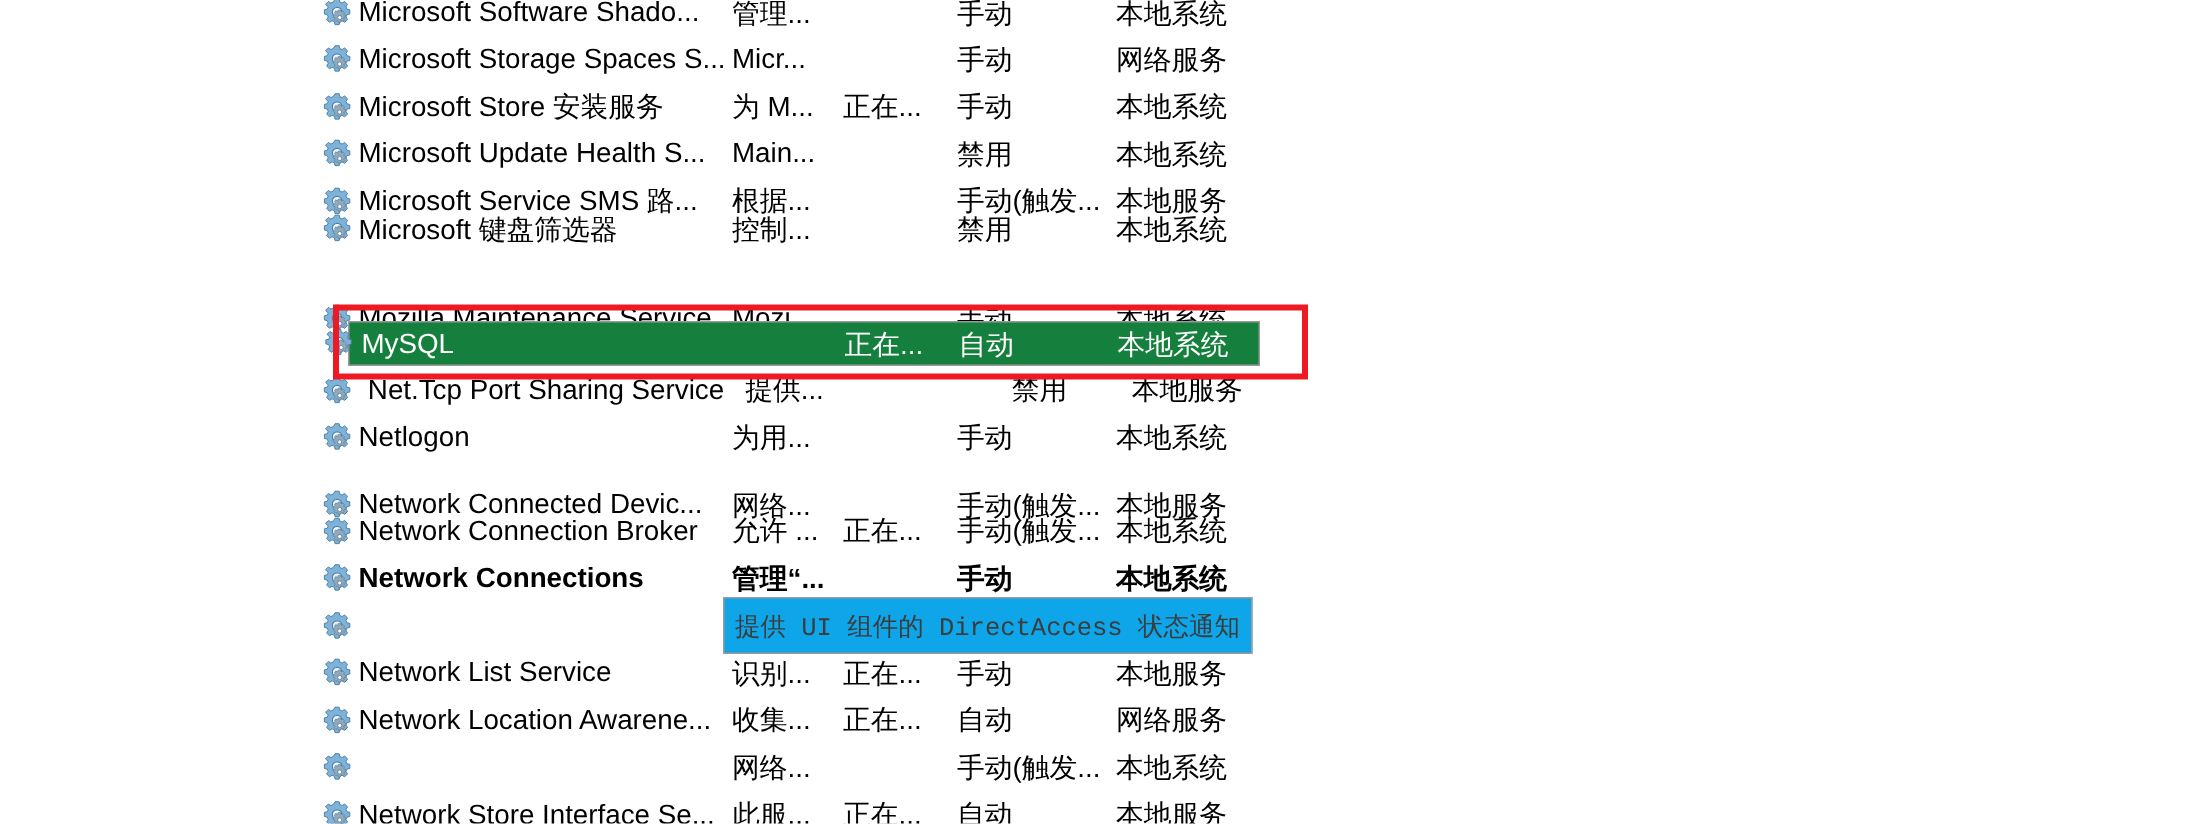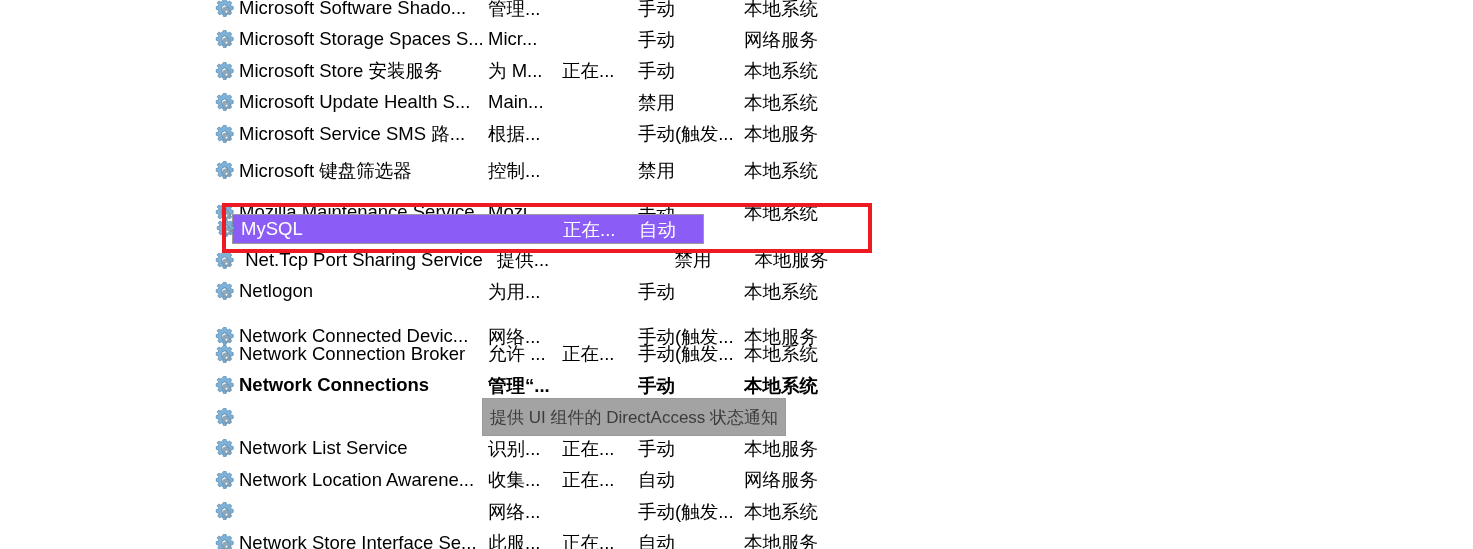--- a/index.html
+++ b/index.html
@@ -30,24 +30,24 @@
     width: 620px;
     height: 28px;
     display: flex;
     align-items: center;
     font-size: 18.5px;
     color: #000000;
     white-space: nowrap;
   }
 
   .svc-row.selected {
-    background: #8b5cf6;
+    background: #15803d;
     color: #ffffff;
     left: 232px;
-    width: 472px;
+    width: 608px;
     height: 30px;
     border: 1px solid #9a9a9a;
     box-sizing: border-box;
   }
 
   .gear-icon {
     position: absolute;
     left: 0px;
     top: 4px;
     width: 22px;
@@ -111,28 +111,29 @@
     pointer-events: none;
   }
 
   
   #tooltip {
     position: absolute;
     left: 482px;
     top: 398px;
     height: 30px;
     padding: 18px 7px;
-    background: #a3a3a3;
+    background: #0ea5e9;
     border: 1px solid #9b9b9b;
     box-sizing: border-box;
     display: flex;
     align-items: center;
     font-size: 17px;
     color: #3c3c3c;
     white-space: nowrap;
+    font-family: Liberation Mono, monospace;
   }
 </style>
 </head>
 <body>
 
 <div id="services-list">
     <div class="svc-row" style="top: -6px;">
       <span class="gear-icon"><svg viewBox="0 0 24 24" width="22" height="22" aria-hidden="true">
           <g fill="#7fb2d8" stroke="#4a7fa8" stroke-width="0.7">
             <path d="M10.2 1.6h3.0l.45 2.1a6.6 6.6 0 0 1 1.7.7l1.85-1.15 2.1 2.1-1.15 1.85c.3.53.54 1.1.7 1.7l2.1.45v3.0l-2.1.45a6.6 6.6 0 0 1-.7 1.7l1.15 1.85-2.1 2.1-1.85-1.15c-.53.3-1.1.54-1.7.7l-.45 2.1h-3.0l-.45-2.1a6.6 6.6 0 0 1-1.7-.7l-1.85 1.15-2.1-2.1 1.15-1.85a6.6 6.6 0 0 1-.7-1.7l-2.1-.45v-3.0l2.1-.45c.16-.6.4-1.17.7-1.7L3.25 5.35l2.1-2.1L7.2 4.4c.53-.3 1.1-.54 1.7-.7z"></path>
@@ -215,21 +216,21 @@
             <path d="M17.1 15.2h1.6l.25 1.05c.3.08.57.2.82.35l.9-.58 1.13 1.13-.58.9c.15.25.27.53.35.82l1.05.25v1.6l-1.05.25c-.08.3-.2.57-.35.82l.58.9-1.13 1.13-.9-.58c-.25.15-.53.27-.82.35l-.25 1.05h-1.6l-.25-1.05a3.5 3.5 0 0 1-.82-.35l-.9.58-1.13-1.13.58-.9a3.5 3.5 0 0 1-.35-.82l-1.05-.25v-1.6l1.05-.25c.08-.3.2-.57.35-.82l-.58-.9 1.13-1.13.9.58c.25-.15.53-.27.82-.35z" transform="translate(-3.6,-5.0) scale(0.95)"></path>
             <circle cx="13.6" cy="14.9" r="1.5" fill="#ffffff" stroke="#5c7d95" stroke-width="0.6"></circle>
           </g>
         </svg></span>
       <span class="col-name">Microsoft Service SMS 路...</span>
       <span class="col-desc">根据...</span>
       <span class="col-status"></span>
       <span class="col-startup">手动(触发...</span>
       <span class="col-logon">本地服务</span>
     </div>
-    <div class="svc-row" style="top: 156px;">
+    <div class="svc-row" style="top: 138px;">
       <span class="gear-icon"><svg viewBox="0 0 24 24" width="22" height="22" aria-hidden="true">
           <g fill="#7fb2d8" stroke="#4a7fa8" stroke-width="0.7">
             <path d="M10.2 1.6h3.0l.45 2.1a6.6 6.6 0 0 1 1.7.7l1.85-1.15 2.1 2.1-1.15 1.85c.3.53.54 1.1.7 1.7l2.1.45v3.0l-2.1.45a6.6 6.6 0 0 1-.7 1.7l1.15 1.85-2.1 2.1-1.85-1.15c-.53.3-1.1.54-1.7.7l-.45 2.1h-3.0l-.45-2.1a6.6 6.6 0 0 1-1.7-.7l-1.85 1.15-2.1-2.1 1.15-1.85a6.6 6.6 0 0 1-.7-1.7l-2.1-.45v-3.0l2.1-.45c.16-.6.4-1.17.7-1.7L3.25 5.35l2.1-2.1L7.2 4.4c.53-.3 1.1-.54 1.7-.7z"></path>
             <circle cx="11.7" cy="10.9" r="3.4" fill="#ffffff" stroke="#4a7fa8" stroke-width="0.9"></circle>
             <circle cx="11.7" cy="10.9" r="1.9" fill="#cfe4f3" stroke="none"></circle>
           </g>
           <g fill="#8fa9bd" stroke="#5c7d95" stroke-width="0.5">
             <path d="M17.1 15.2h1.6l.25 1.05c.3.08.57.2.82.35l.9-.58 1.13 1.13-.58.9c.15.25.27.53.35.82l1.05.25v1.6l-1.05.25c-.08.3-.2.57-.35.82l.58.9-1.13 1.13-.9-.58c-.25.15-.53.27-.82.35l-.25 1.05h-1.6l-.25-1.05a3.5 3.5 0 0 1-.82-.35l-.9.58-1.13-1.13.58-.9a3.5 3.5 0 0 1-.35-.82l-1.05-.25v-1.6l1.05-.25c.08-.3.2-.57.35-.82l-.58-.9 1.13-1.13.9.58c.25-.15.53-.27.82-.35z" transform="translate(-3.6,-5.0) scale(0.95)"></path>
             <circle cx="13.6" cy="14.9" r="1.5" fill="#ffffff" stroke="#5c7d95" stroke-width="0.6"></circle>
           </g>

